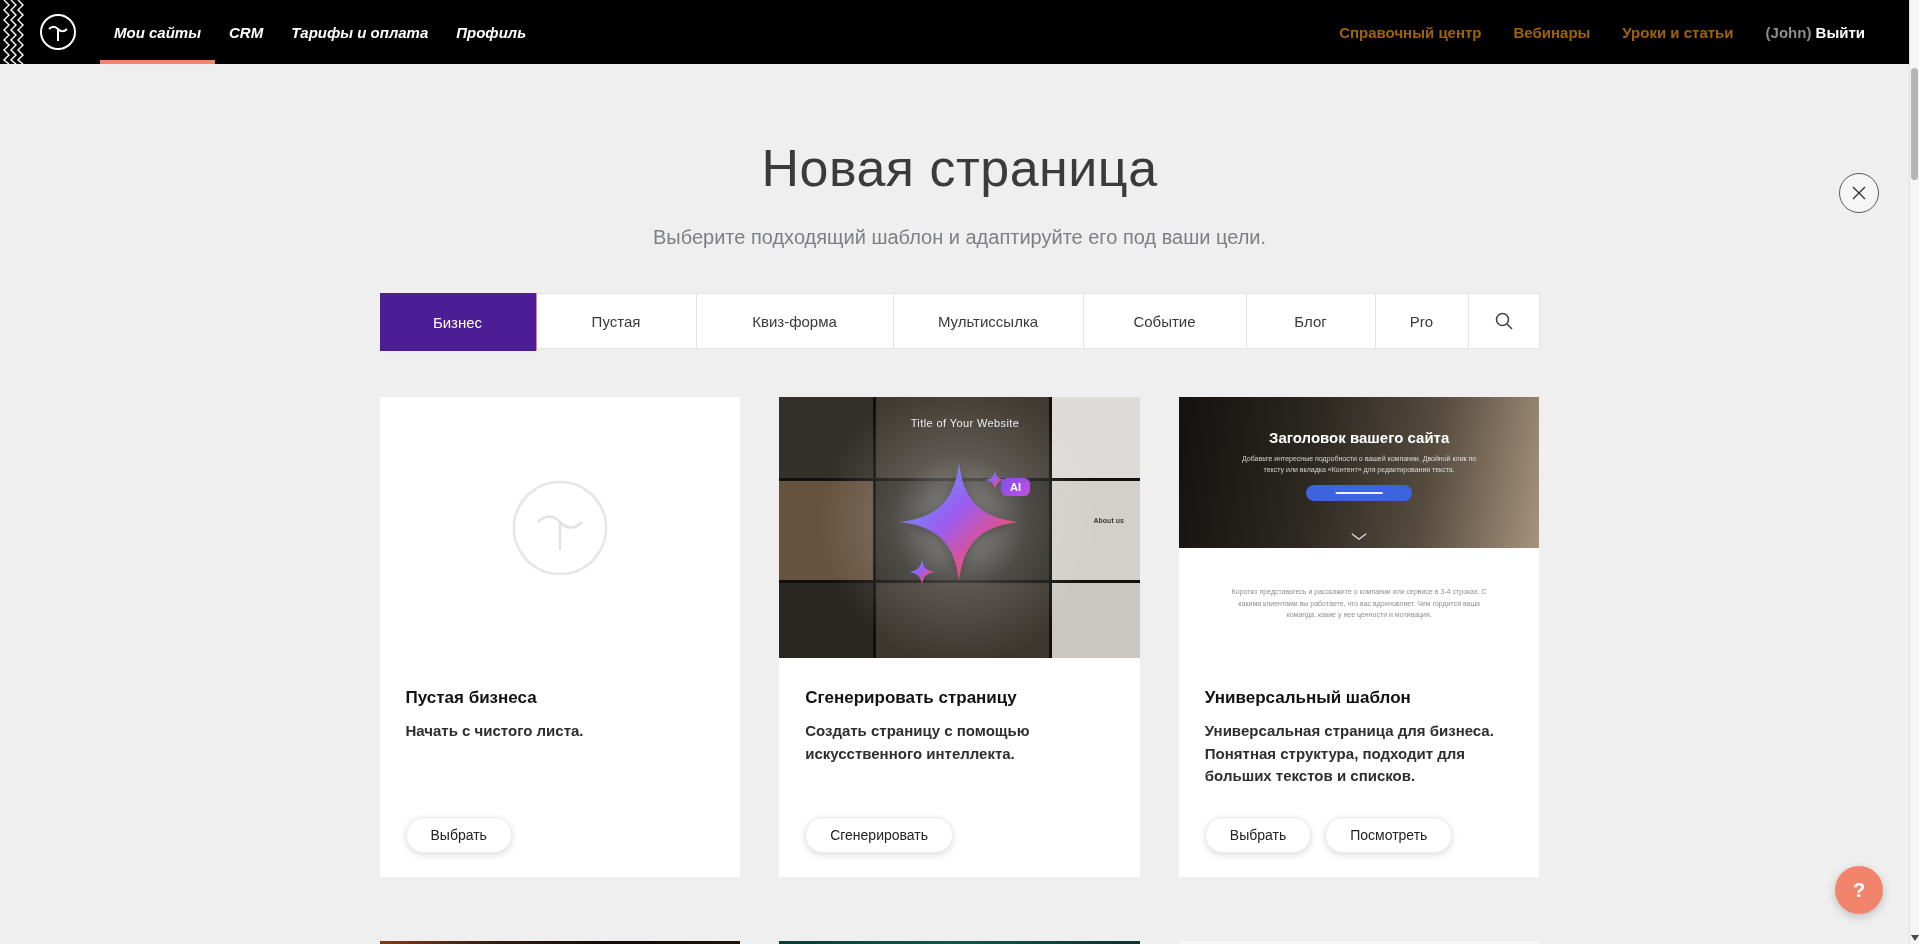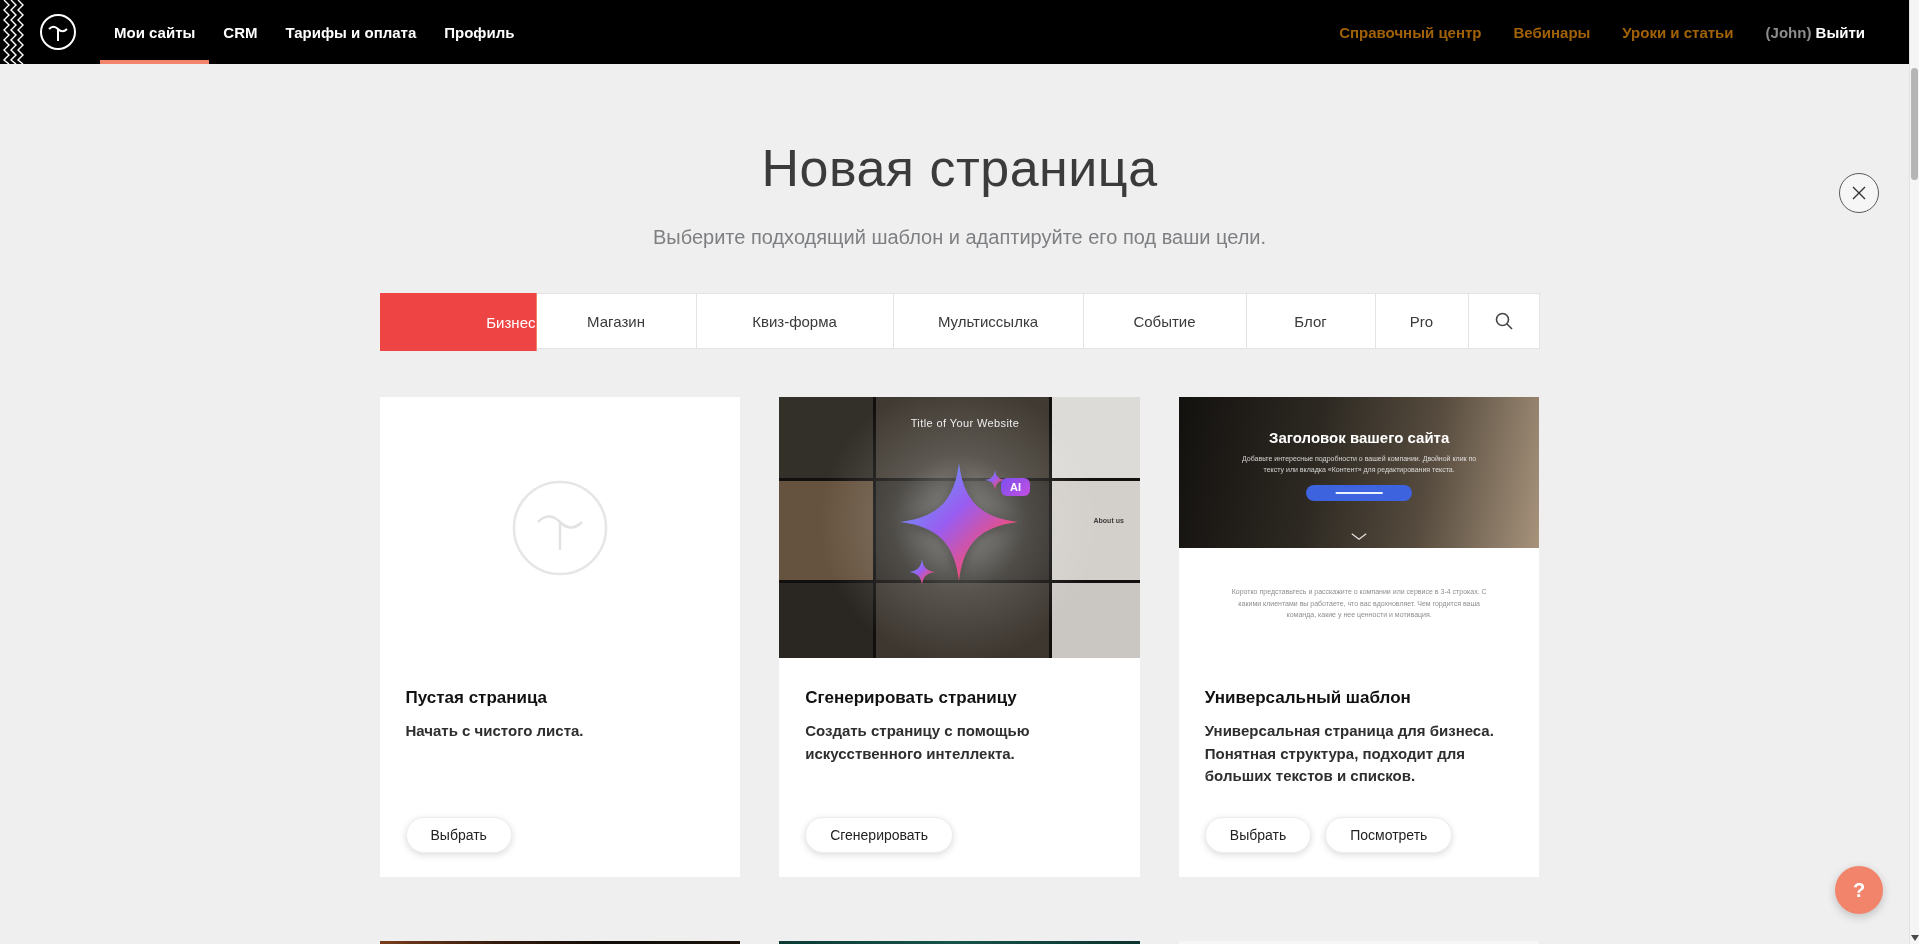--- a/index.html
+++ b/index.html
@@ -4,21 +4,21 @@
 <style>
   * { margin:0; padding:0; box-sizing:border-box; }
   html,body { width:1919px; height:944px; overflow:hidden; }
   body { background:#efefef; font-family:"Liberation Sans", sans-serif; position:relative; }
 
   
   .navbar { position:relative; height:64px; background:#000; display:flex; align-items:stretch; color:#fff; padding-right:54px; z-index:5; }
   .zigzag { width:26px; height:64px; flex:none; }
   .logo { display:flex; align-items:center; margin-left:12px; cursor:pointer; flex:none; }
   .nav-left { display:flex; align-items:stretch; margin-left:22px; }
-  .nav-item { display:flex; align-items:center; padding:17px 14px; font-size:15px; font-weight:700; color:#fff; position:relative; cursor:pointer; text-decoration:none; white-space:nowrap; }
+  .nav-item { display:flex; align-items:center; padding:17px 14px; font-size:15px; font-weight:700; color:#fff; position:relative; cursor:pointer; text-decoration:none; white-space:nowrap;font-style:italic; }
   .nav-item.active::after { content:""; position:absolute; left:0; right:0; bottom:0; height:4px; background:#f2846b; }
   .nav-right { margin-left:auto; display:flex; align-items:center; gap:32px; }
   .nav-right a { font-size:15px; font-weight:700; color:#a16207; text-decoration:none; cursor:pointer; white-space:nowrap; }
   .user-chunk { font-size:15px; font-weight:700; white-space:nowrap; }
   .user-name { color:#8d8d8d; }
   .logout { color:#fff; cursor:pointer; }
 
   
   main { position:relative; text-align:center; }
   .close-btn { position:absolute; top:35px; right:40px; width:40px; height:40px; border-radius:50%; background:#f6f6f6; border:1.5px solid #5a5a5a; cursor:pointer; display:flex; align-items:center; justify-content:center; z-index:6; }
@@ -28,21 +28,21 @@
   
   .tabs { width:1160px; height:56px; margin:44px auto 0; display:flex; background:#fff; border:1px solid #e3e3e3; }
   .tab { border:none; border-right:1px solid #e3e3e3; background:#fff; font-family:inherit; font-size:15px; color:#3a3a3a; cursor:pointer; }
   .tab:nth-child(1){ width:157px; }
   .tab:nth-child(2){ width:160px; }
   .tab:nth-child(3){ width:197px; }
   .tab:nth-child(4){ width:190px; }
   .tab:nth-child(5){ width:163px; }
   .tab:nth-child(6){ width:129px; }
   .tab:nth-child(7){ width:93px; }
-  .tab.active { background:#ef4444; color:#fff; border-right-color:#f2846b; margin:-1px 0 -1px -1px; height:58px;text-align:right; }
+  .tab.active { background:#4c1d95; color:#fff; border-right-color:#f2846b; margin:-1px 0 -1px -1px; height:58px; }
   .tab-search { flex:1; border-right:none; display:flex; align-items:center; justify-content:center; background:#fff; border:none; cursor:pointer; }
 
   
   .cards { width:1160px; margin:48px auto 0; display:grid; grid-template-columns:repeat(3,1fr); column-gap:39px; row-gap:64px; }
   .card { background:#fff; height:480px; display:flex; flex-direction:column; text-align:left; }
   .preview { height:261px; position:relative; overflow:hidden; flex:none; }
   .card-body { padding:30px 26px 24px; display:flex; flex-direction:column; flex:1; }
   .card-title { font-size:17px; font-weight:700; color:#111; }
   .card-desc { margin-top:12px; font-size:15px; line-height:1.5; color:#2e2e2e; padding-right:8px;font-weight:bold; }
   .card-actions { margin-top:auto; display:flex; gap:14px; }
@@ -141,21 +141,21 @@
     <svg width="16" height="16" viewBox="0 0 16 16">
       <path d="M2 2 L14 14 M14 2 L2 14" stroke="#333" stroke-width="1.4"></path>
     </svg>
   </button>
 
   <h1 class="page-title">Новая страница</h1>
   <p class="subtitle">Выберите подходящий шаблон и адаптируйте его под ваши цели.</p>
 
   <div class="tabs">
     <button class="tab active">Бизнес</button>
-    <button class="tab">Магазин</button>
+    <button class="tab">Пустая</button>
     <button class="tab">Квиз-форма</button>
     <button class="tab">Мультиссылка</button>
     <button class="tab">Событие</button>
     <button class="tab">Блог</button>
     <button class="tab">Pro</button>
     <button class="tab-search">
       <svg width="20" height="20" viewBox="0 0 20 20">
         <circle cx="8.5" cy="8.5" r="6" fill="none" stroke="#444" stroke-width="1.6"></circle>
         <path d="M13 13 L18 18" stroke="#444" stroke-width="1.6"></path>
       </svg>
@@ -166,21 +166,21 @@
 
     <div class="card">
       <div class="preview preview-blank">
         <svg width="100" height="100" viewBox="0 0 100 100">
           <circle cx="50" cy="50" r="46" fill="none" stroke="#e6e6e6" stroke-width="2.5"></circle>
           <path d="M28 44 q11 -11 22 0 q11 11 22 0" fill="none" stroke="#e2e2e2" stroke-width="2.5"></path>
           <path d="M50 44 L50 72" stroke="#e2e2e2" stroke-width="2.5"></path>
         </svg>
       </div>
       <div class="card-body">
-        <div class="card-title">Пустая страница</div>
+        <div class="card-title">Пустая бизнеса</div>
         <div class="card-desc">Начать с чистого листа.</div>
         <div class="card-actions">
           <button class="pill-btn">Выбрать</button>
         </div>
       </div>
     </div>
 
     <div class="card">
       <div class="preview preview-ai">
         <div class="ai-grid">

